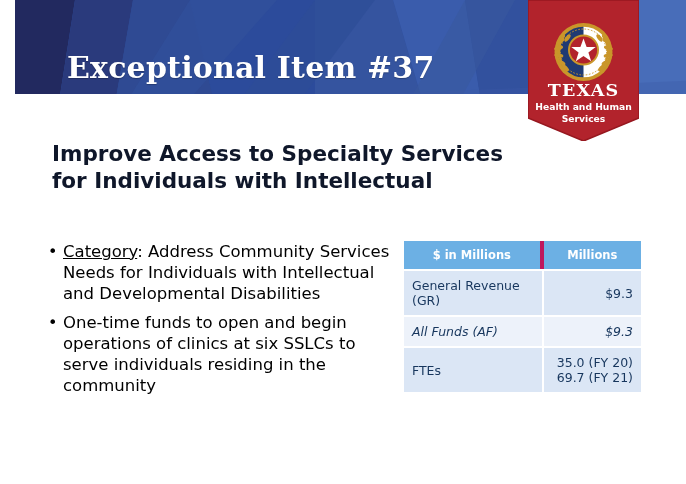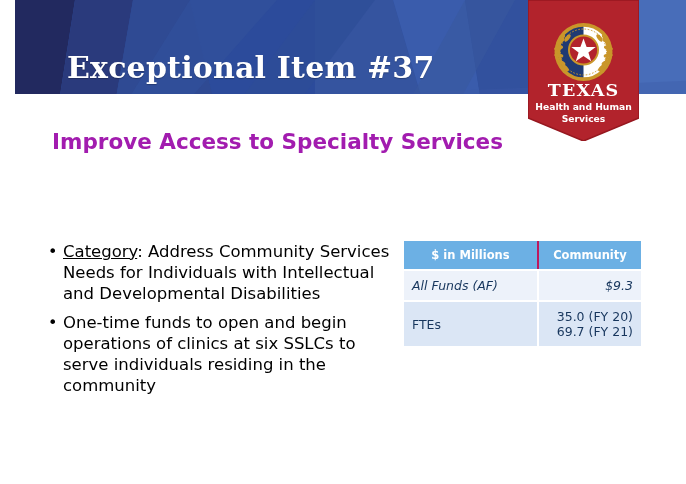--- a/index.html
+++ b/index.html
@@ -39,26 +39,26 @@
   }
 
   
   .logo{
     position:absolute;left:528px;top:0;width:102px;height:141px;
   }
   .logo svg{display:block;width:111px;height:141px;}
 
   
   .subtitle{
-    position:absolute;left:52px;top:128px;width:500px;
+    position:absolute;left:52px;top:140px;width:500px;
     font-family:"DejaVu Sans", sans-serif;
     font-weight:700;
     font-size:21.5px;
     line-height:27px;
-    color:#a21caf;
+    color:#0f172a;
   }
   .subtitle span{display:block;}
 
   
   .bullets{
     position:absolute;left:44px;top:241px;width:350px;
     font-family:"DejaVu Sans", sans-serif;
     font-size:16.5px;
     line-height:21px;
     color:#000000;
@@ -82,21 +82,21 @@
     border-spacing:0;
     font-family:"DejaVu Sans", sans-serif;
   }
   .fiscal-table th{
     background:#6cb0e4;
     color:#ffffff;
     font-size:11.5px;
     font-weight:700;
     text-align:center;
     padding:7px 6px;
-    border-right:2px solid #be185d;
+    border-right:4px solid #be185d;
   }
   .fiscal-table th:last-child{border-right:none;}
   .fiscal-table td{
     font-size:12.5px;
     color:#17365d;
     padding:7px 8px;
     border-top:2px solid #ffffff;
     border-right:2px solid #ffffff;
     vertical-align:middle;
   }
@@ -177,44 +177,49 @@
       </g>
 
       <text x="55.5" y="96" text-anchor="middle" font-family="DejaVu Serif, serif" font-size="17.5" font-weight="700" letter-spacing="1.2" fill="#ffffff">TEXAS</text>
       <text x="55.5" y="110" text-anchor="middle" font-family="DejaVu Sans, sans-serif" font-size="9.2" font-weight="700" fill="#ffffff">Health and Human</text>
       <text x="55.5" y="122" text-anchor="middle" font-family="DejaVu Sans, sans-serif" font-size="9.2" font-weight="700" fill="#ffffff">Services</text>
     </svg>
   </div>
 
   <div class="subtitle">
     <span>Improve Access to Specialty Services</span>
+    <span>for Individuals with Intellectual</span>
   </div>
 
   <div class="bullets">
 
     <div class="bullet">
       <span class="dot">•</span>
       <u>Category</u><span>: Address Community Services Needs for Individuals with Intellectual and Developmental Disabilities</span>
     </div>
 
     <div class="bullet">
       <span class="dot">•</span>
       <span>One-time funds to open and begin operations of clinics at six SSLCs to serve individuals residing in the community</span>
     </div>
 
   </div>
 
   <table class="fiscal-table">
     <thead>
       <tr>
         <th class="label-col">$ in Millions</th>
-        <th class="value-col">Community</th>
+        <th class="value-col">Millions</th>
       </tr>
     </thead>
     <tbody>
+      <tr class="odd">
+        <td>General Revenue (GR)</td>
+        <td>$9.3</td>
+      </tr>
       <tr class="even">
         <td>All Funds (AF)</td>
         <td>$9.3</td>
       </tr>
       <tr class="odd">
         <td>FTEs</td>
         <td class="multi">
           <div>35.0 (FY 20)</div>
           <div>69.7 (FY 21)</div>
         </td>

